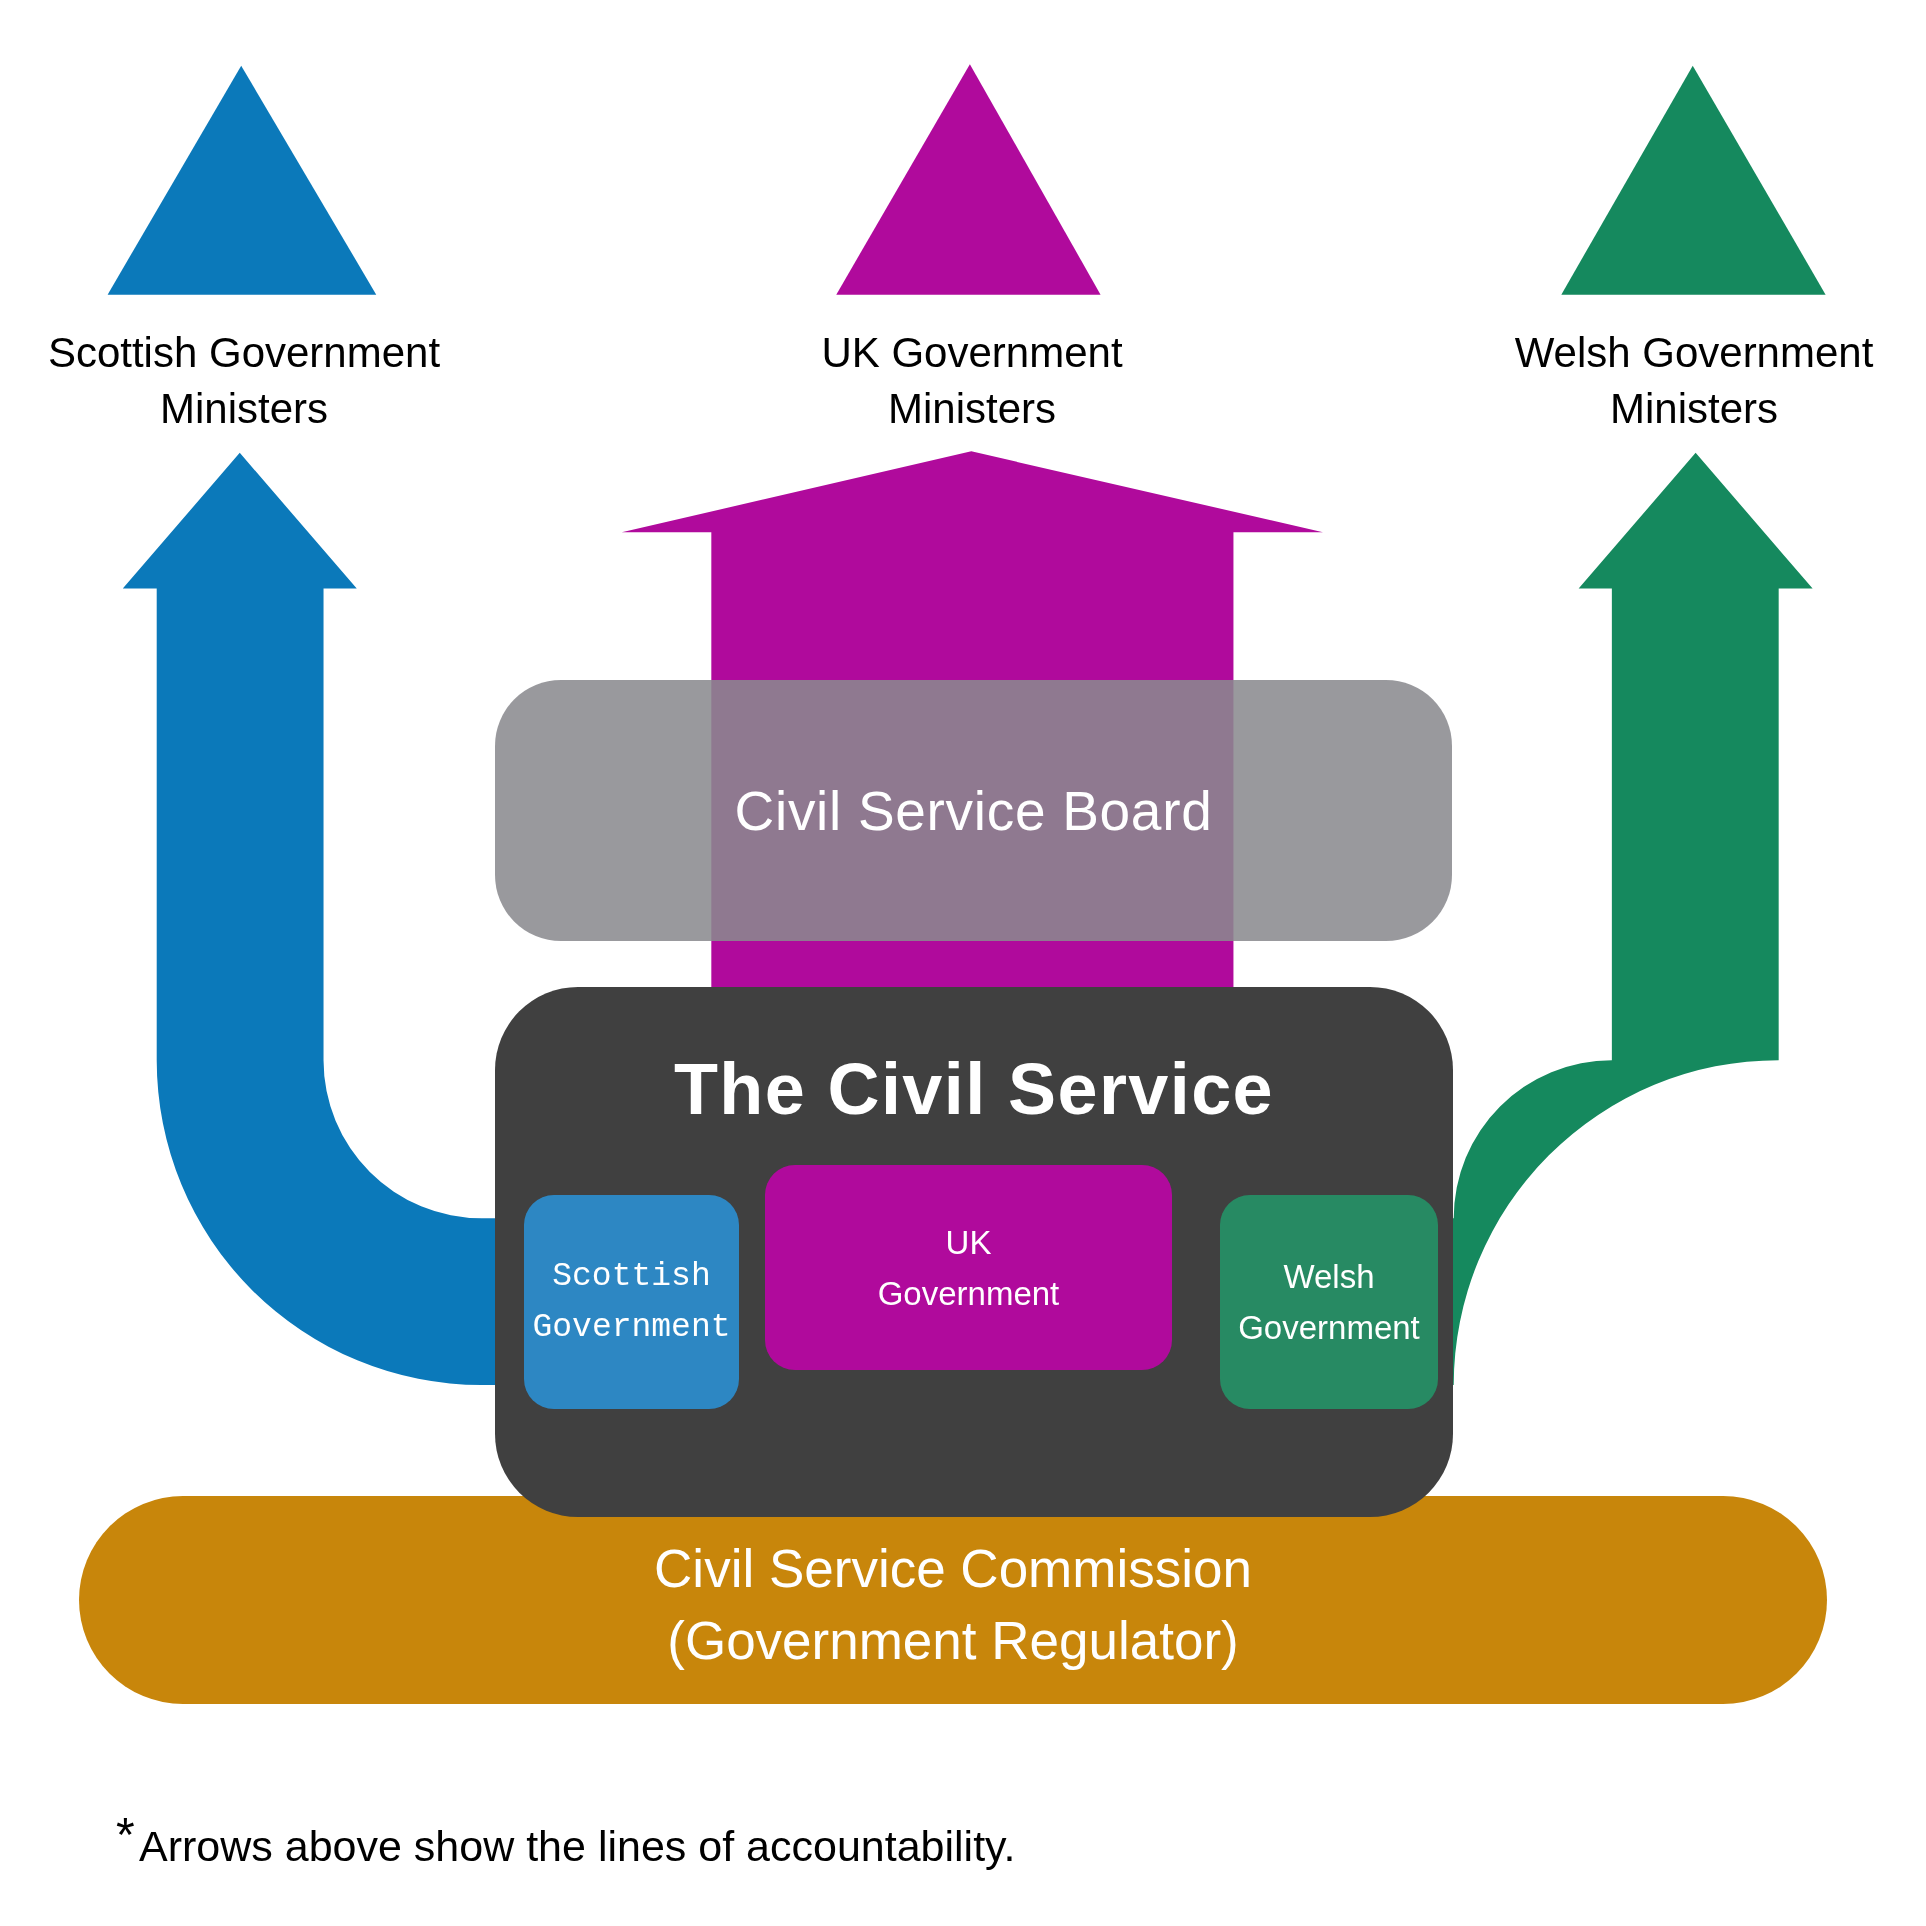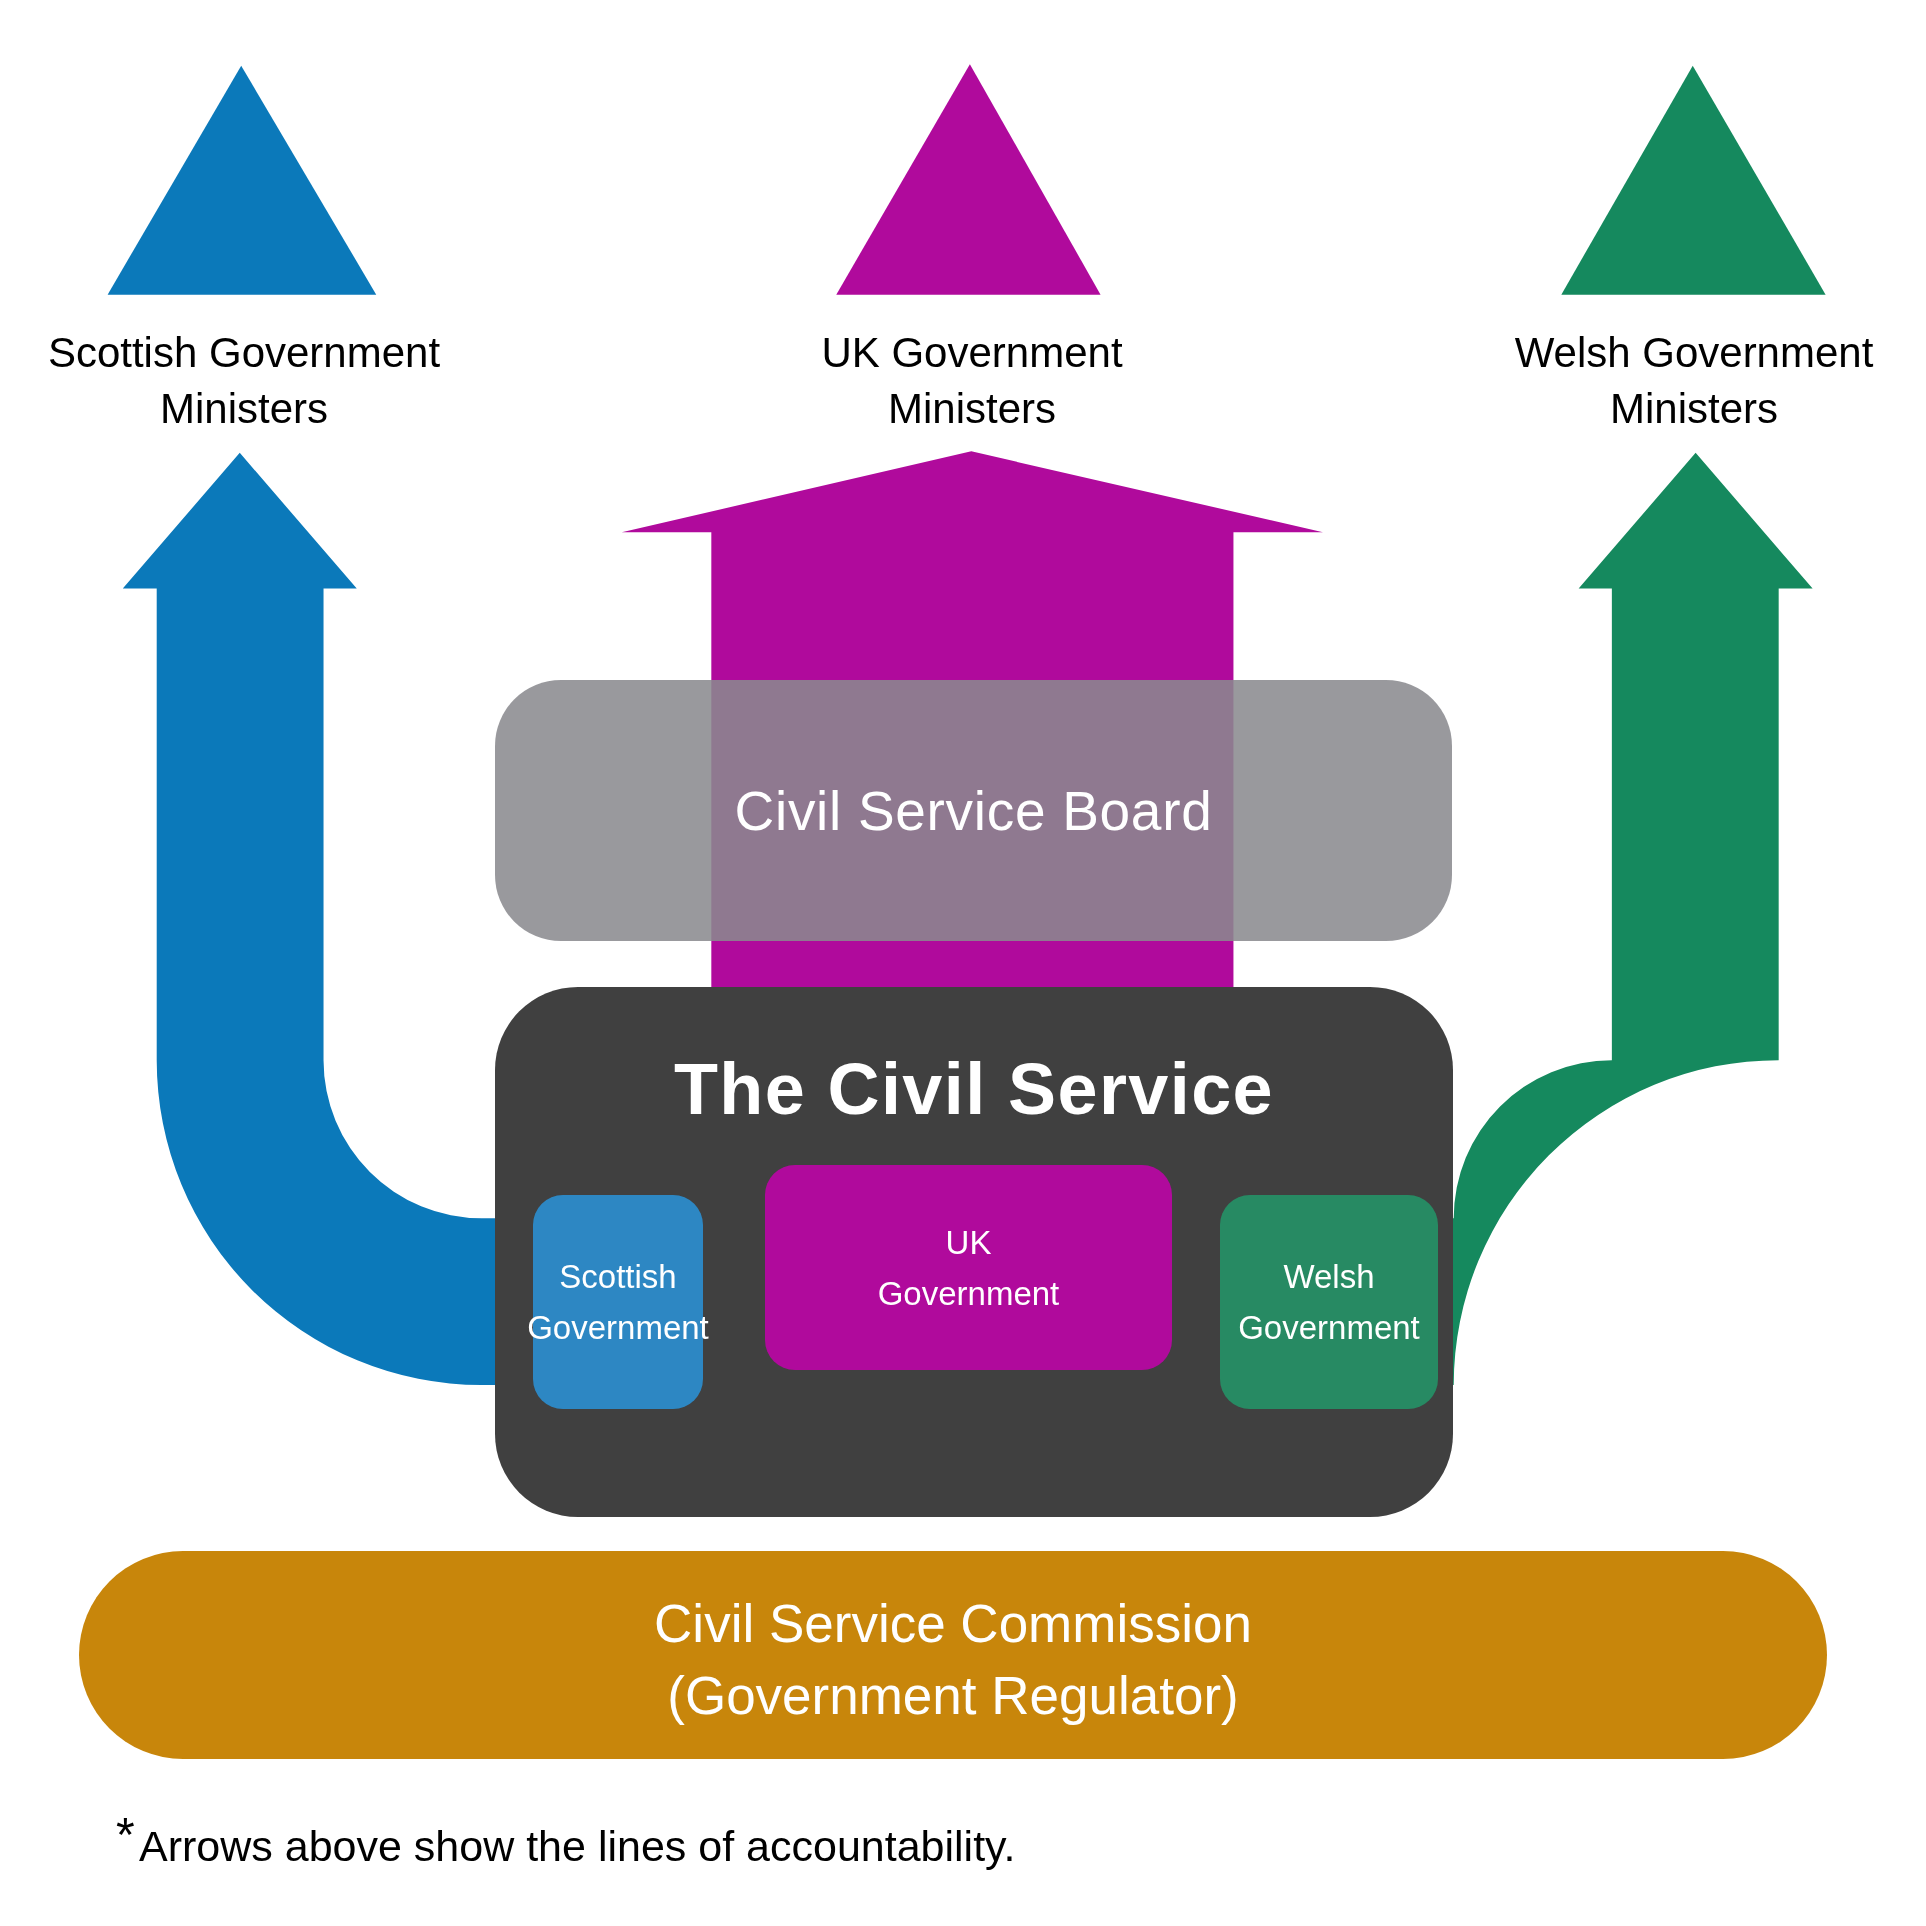--- a/index.html
+++ b/index.html
@@ -35,26 +35,26 @@
   #civil-service-title{
     position:absolute;left:0;right:0;top:61px;
     text-align:center;font-size:72px;font-weight:bold;letter-spacing:1.4px;
     white-space:nowrap;
   }
   .dept-box{
     position:absolute;
     display:flex;align-items:center;justify-content:center;text-align:center;
     font-size:33px;line-height:51px;border-radius:30px;
   }
-  #dept-box-scottish{left:38px;top:208px;width:170px;height:214px;}
+  #dept-box-scottish{left:29px;top:208px;width:215px;height:214px;font-family:Liberation Mono, monospace;}
   #dept-box-uk{left:270px;top:178px;width:407px;height:205px;border-radius:30px;}
   #dept-box-welsh{left:697px;top:208px;width:218px;height:214px;margin-left:28px;}
 
   #commission-box{
-    position:absolute;left:79px;top:1551px;width:1748px;height:208px;
+    position:absolute;left:79px;top:1496px;width:1748px;height:208px;
     border-radius:104px;z-index:2;
     display:flex;flex-direction:column;align-items:center;justify-content:center;
     padding-top:10px;box-sizing:border-box;
     font-size:53px;line-height:72px;text-align:center;
   }
   #footnote{
     position:absolute;left:116px;top:1817px;z-index:5;
     font-size:43px;white-space:nowrap;
   }
   #footnote .asterisk{

